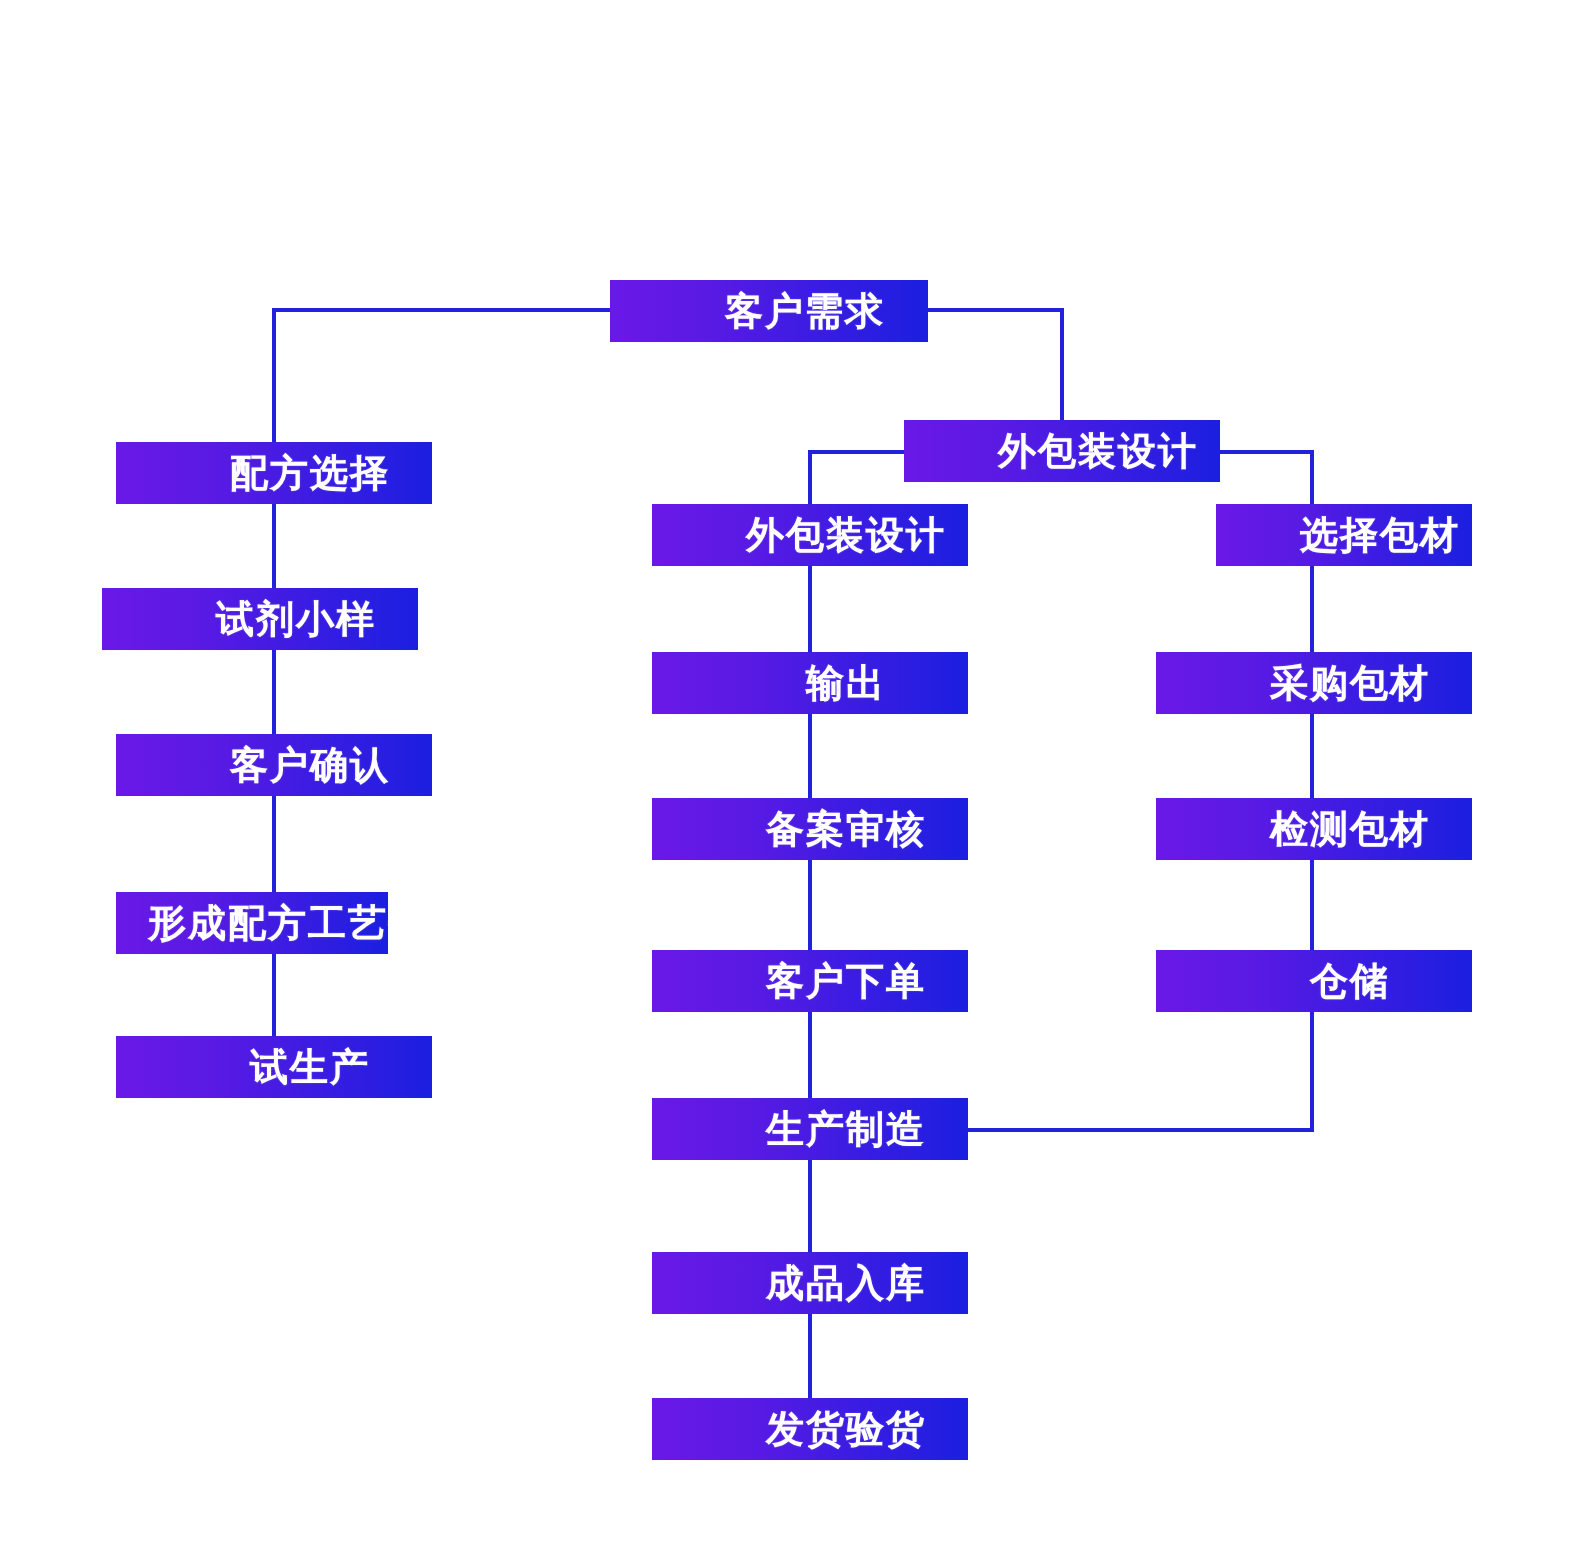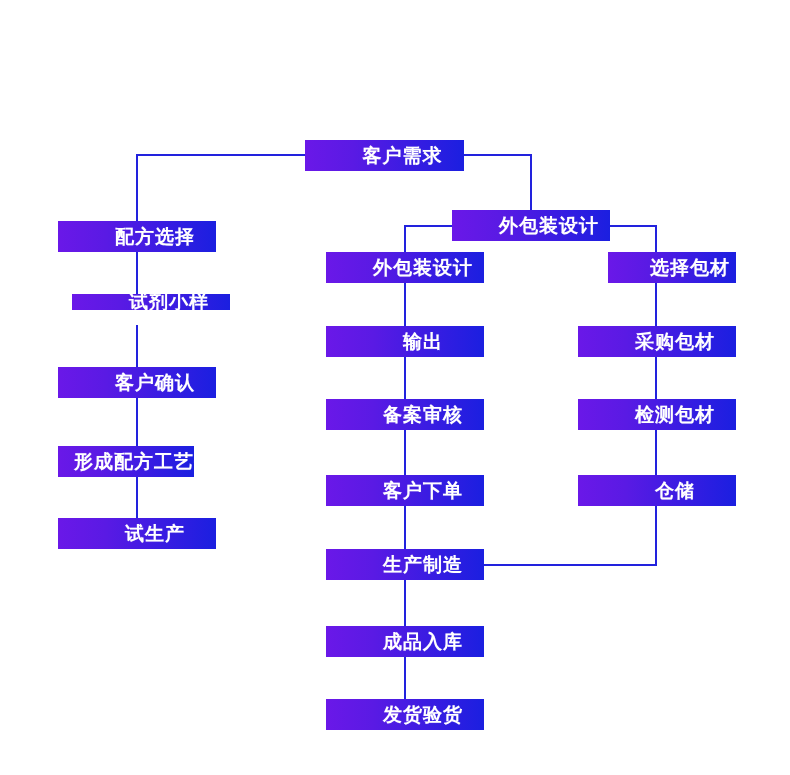--- a/index.html
+++ b/index.html
@@ -83,21 +83,21 @@
       <path d="M 656 506 L 656 565 L 484 565" fill="none" stroke="#2222dd" stroke-width="2"></path>
     </svg>
 
   <div id="nodes">
       <div class="node" style="left: 305px; top: 140px; width: 159px; height: 31px;">
         <span>客户需求</span>
       </div>
       <div class="node" style="left: 58px; top: 221px; width: 158px; height: 31px;">
         <span>配方选择</span>
       </div>
-      <div class="node" style="left: 72px; top: 294px; width: 158px; height: 16px;">
+      <div class="node" style="left: 51px; top: 294px; width: 158px; height: 31px;">
         <span>试剂小样</span>
       </div>
       <div class="node" style="left: 58px; top: 367px; width: 158px; height: 31px;">
         <span>客户确认</span>
       </div>
       <div class="node" style="left: 58px; top: 446px; width: 136px; height: 31px;">
         <span>形成配方工艺书</span>
       </div>
       <div class="node" style="left: 58px; top: 518px; width: 158px; height: 31px;">
         <span>试生产</span>

